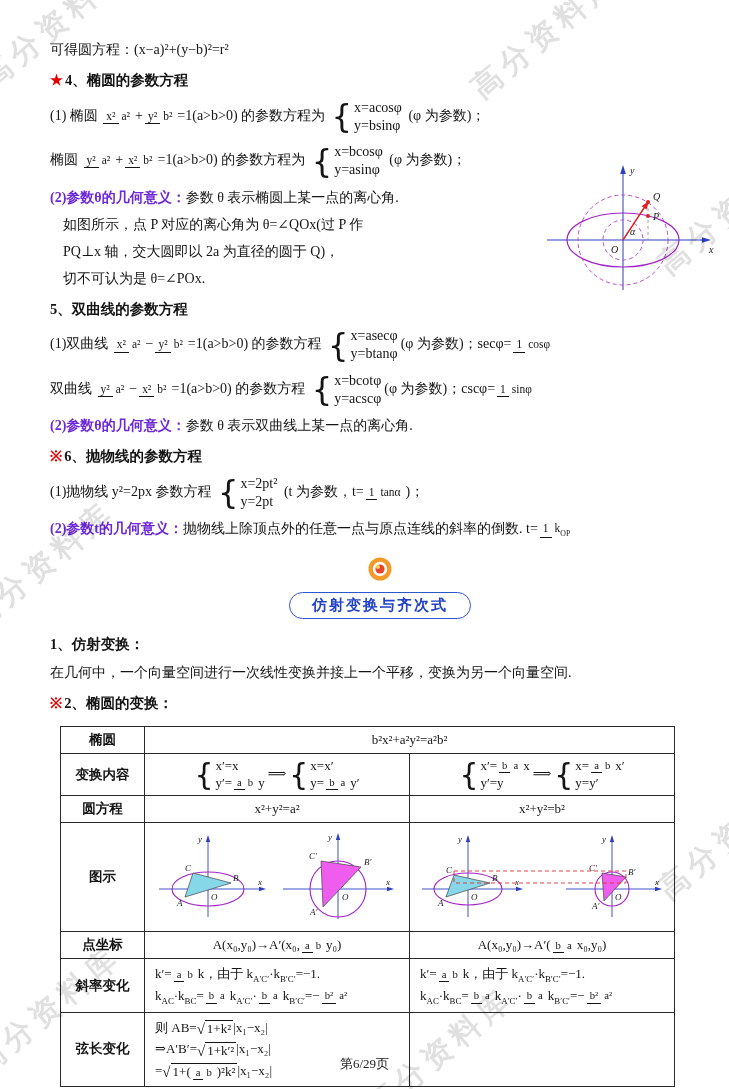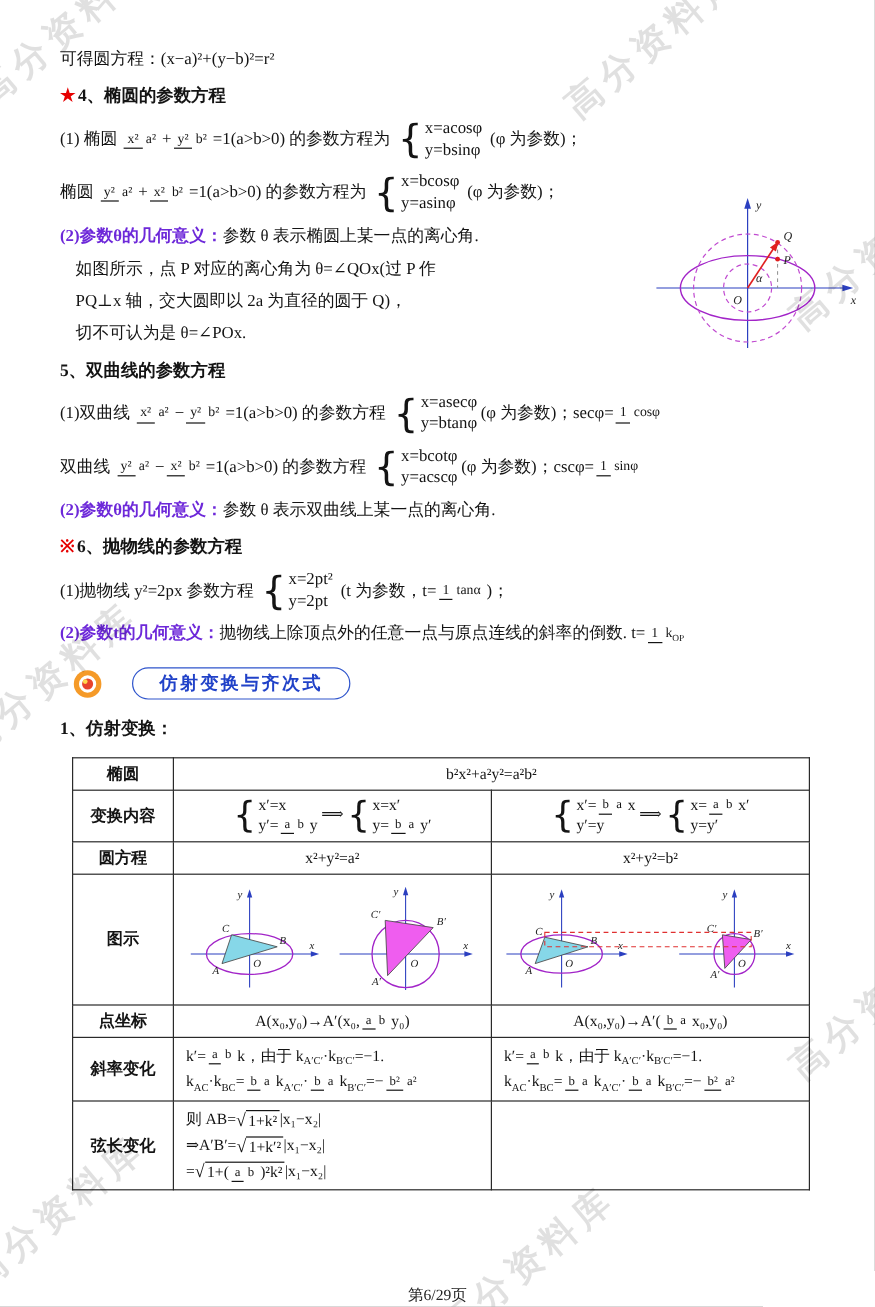--- a/index.html
+++ b/index.html
@@ -19,33 +19,33 @@
         font-size:0.82em;line-height:1.15;margin:0 2px;}
   .frac .fn{border-bottom:1px solid currentColor;padding:0 3px;}
   .frac .fd{padding:0 3px;}
   .cases{display:inline-flex;align-items:center;vertical-align:middle;margin:0 3px;}
   .cases .cb{font-size:2.3em;font-weight:400;line-height:0.85;margin-right:2px;font-family:"DejaVu Sans",sans-serif;}
   .cases .cl{display:inline-flex;flex-direction:column;align-items:flex-start;line-height:1.3;}
   .sqrt{display:inline-flex;align-items:flex-end;vertical-align:middle;}
   .sqrt .rad{font-size:1.15em;line-height:1;}
   .sqrt .rb{border-top:1px solid currentColor;padding:0 2px;}
   sub{font-size:0.68em;margin-top:12px;}
-  .badge-row{display:flex;align-items:center;gap:24px;margin:14px 0 8px 10px;}
+  .badge-row{display:flex;align-items:center;gap:10px;margin:14px 0 8px 10px;flex-direction:column;}
   .badge{border:1.6px solid #2f55cc;border-radius:16px;padding:3px 22px;color:#2142c8;
          font-weight:700;font-size:15px;letter-spacing:2px;background:#fff;}
   .xf{border-collapse:collapse;margin:8px 0 0 10px;font-size:13px;}
   .xf td{border:1px solid #2a2a2a;padding:4px 6px;text-align:center;vertical-align:middle;background:#fff;}
   .xf .rowlab{font-weight:700;font-size:13.5px;width:84px;}
   .xf .c2,.xf .c3{width:262px;}
   .xf .tl{text-align:left;padding-left:10px;}
   .xf .tl div{padding:2px 0;white-space:nowrap;}
   .figure{position:absolute;left:541px;top:158px;z-index:3;}
   .flab{font-size:10px;font-style:italic;fill:#222;font-family:"Liberation Serif",serif;}
   .dlab{font-size:9px;font-style:italic;fill:#222;font-family:"Liberation Serif",serif;}
-  .footer{position:absolute;bottom:1px;left:0;width:100%;text-align:center;font-size:13px;color:#222;z-index:4;}
+  .footer{position:absolute;bottom:16px;left:0;width:100%;text-align:center;font-size:13px;color:#222;z-index:4;}
 </style>
 </head>
 <body>
 
 <div class="page">
 
   <div class="wm" style="left:-35px;top:4px;">高分资料库</div>
   <div class="wm" style="left:455px;top:14px;">高分资料库</div>
   <div class="wm" style="left:642px;top:190px;">高分资料库</div>
   <div class="wm" style="left:-48px;top:545px;">高分资料库</div>
@@ -169,20 +169,22 @@
       <svg width="26" height="26" viewBox="0 0 26 26">
         <circle cx="13" cy="13" r="11.5" fill="#f59a28"></circle>
         <circle cx="13" cy="13" r="7.2" fill="#ffffff"></circle>
         <circle cx="13" cy="13" r="4.6" fill="#e8432c"></circle>
         <circle cx="11" cy="11" r="2" fill="#ffd84d"></circle>
       </svg>
       <span class="badge">仿射变换与齐次式</span>
     </div>
 
     <p class="ln head">1、仿射变换：</p>
+    <p class="ln">在几何中，一个向量空间进行一次线性变换并接上一个平移，变换为另一个向量空间.</p>
+    <p class="ln head"><span class="red">※</span><span>2、椭圆的变换：</span></p>
 
     <table class="xf">
       <tbody>
           <tr>
         <td class="rowlab">椭圆</td>
         <td class="c2" colspan="2">b²x²+a²y²=a²b²</td>
       </tr>
       <tr>
         <td class="rowlab">变换内容</td>
         <td class="c2"><span class="cases">

